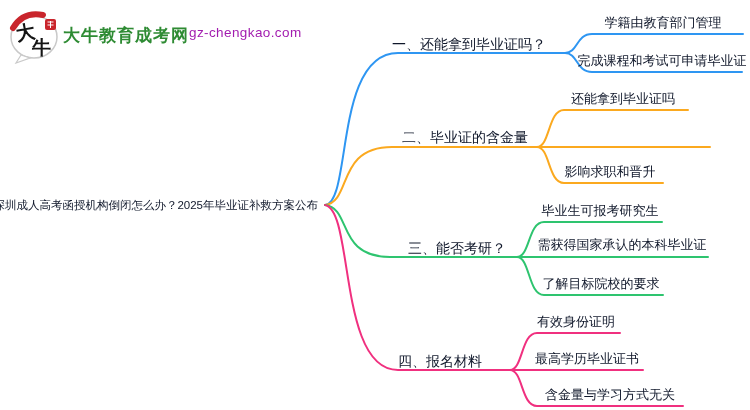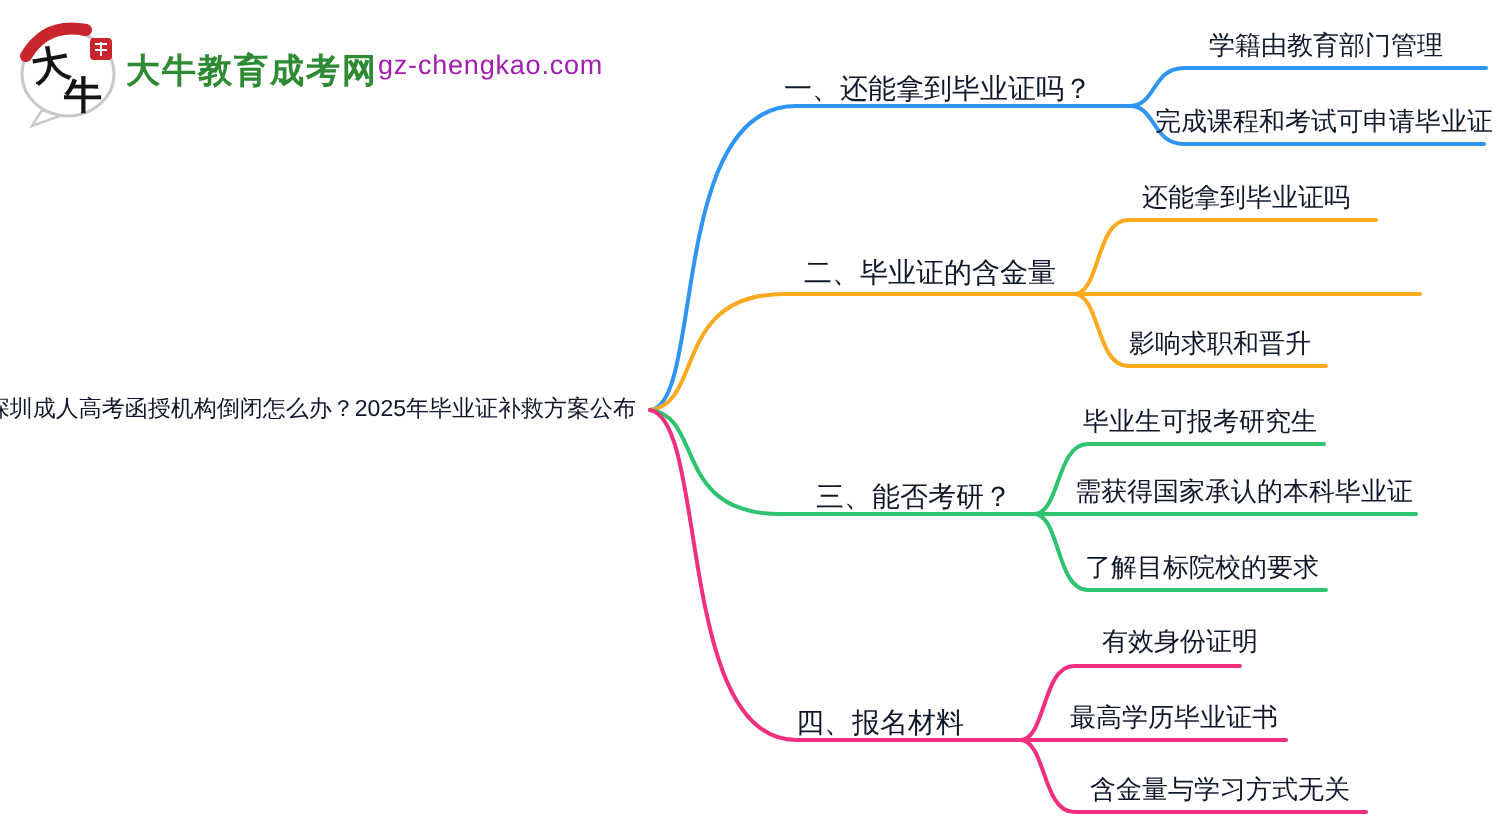--- a/index.html
+++ b/index.html
@@ -74,21 +74,21 @@
   <div class="node branch-label" style="left:469px; top:37px;">一、还能拿到毕业证吗？</div>
   <div class="node child-label" style="left:663px; top:15px;">学籍由教育部门管理</div>
   <div class="node child-label" style="left:662px; top:53px;">完成课程和考试可申请毕业证</div>
 
   <div class="node branch-label" style="left:465px; top:131px;font-family:Liberation Serif, serif;">二、毕业证的含金量</div>
   <div class="node child-label" style="left:623px; top:91px;">还能拿到毕业证吗</div>
   <div class="node child-label" style="left:610px; top:164px;">影响求职和晋升</div>
 
   <div class="node branch-label" style="left:457px; top:241px;">三、能否考研？</div>
   <div class="node child-label" style="left:600px; top:203px;">毕业生可报考研究生</div>
-  <div class="node child-label" style="left:622px; top:238px;">需获得国家承认的本科毕业证</div>
+  <div class="node child-label" style="left:622px; top:238px;font-family:Liberation Mono, monospace;">需获得国家承认的本科毕业证</div>
   <div class="node child-label" style="left:601px; top:276px;text-align:center;">了解目标院校的要求</div>
 
   <div class="node branch-label" style="left:440px; top:354px;">四、报名材料</div>
-  <div class="node child-label" style="left:590px; top:314px;font-family:Liberation Mono, monospace;">有效身份证明</div>
+  <div class="node child-label" style="left:576px; top:314px;">有效身份证明</div>
   <div class="node child-label" style="left:587px; top:351px;">最高学历毕业证书</div>
   <div class="node child-label" style="left:610px; top:387px;">含金量与学习方式无关</div>
 
 </div>
 
 </body></html>

